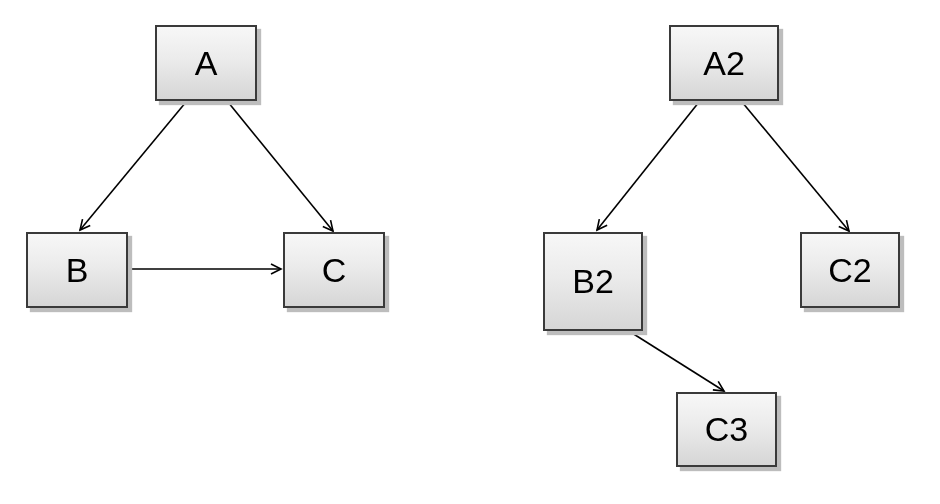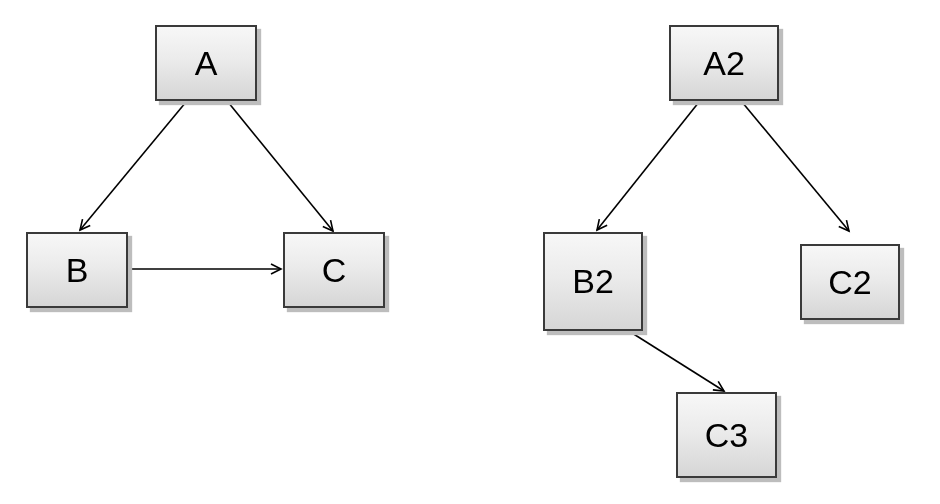--- a/index.html
+++ b/index.html
@@ -34,22 +34,22 @@
     font-size: 34px;
     color: #000000;
     cursor: default;
   }
   
   .pos-A  { left: 155px; top:  25px; width: 102px; height: 76px; }
   .pos-B  { left:  26px; top: 232px; width: 102px; height: 76px; }
   .pos-C  { left: 283px; top: 232px; width: 102px; height: 76px; }
   .pos-A2 { left: 669px; top:  25px; width: 110px; height: 76px; }
   .pos-B2 { left: 543px; top: 232px; width: 100px; height: 99px; }
-  .pos-C2 { left: 800px; top: 244px; width: 100px; height: 76px; }
-  .pos-C3 { left: 676px; top: 392px; width: 101px; height: 86px; }
+  .pos-C2 { left: 800px; top: 232px; width: 100px; height: 76px; }
+  .pos-C3 { left: 676px; top: 392px; width: 101px; height: 75px; }
   .edge {
     stroke: #000000;
     stroke-width: 1.6;
   }
 </style>
 </head>
 <body>
 
 <div id="canvas">
 

